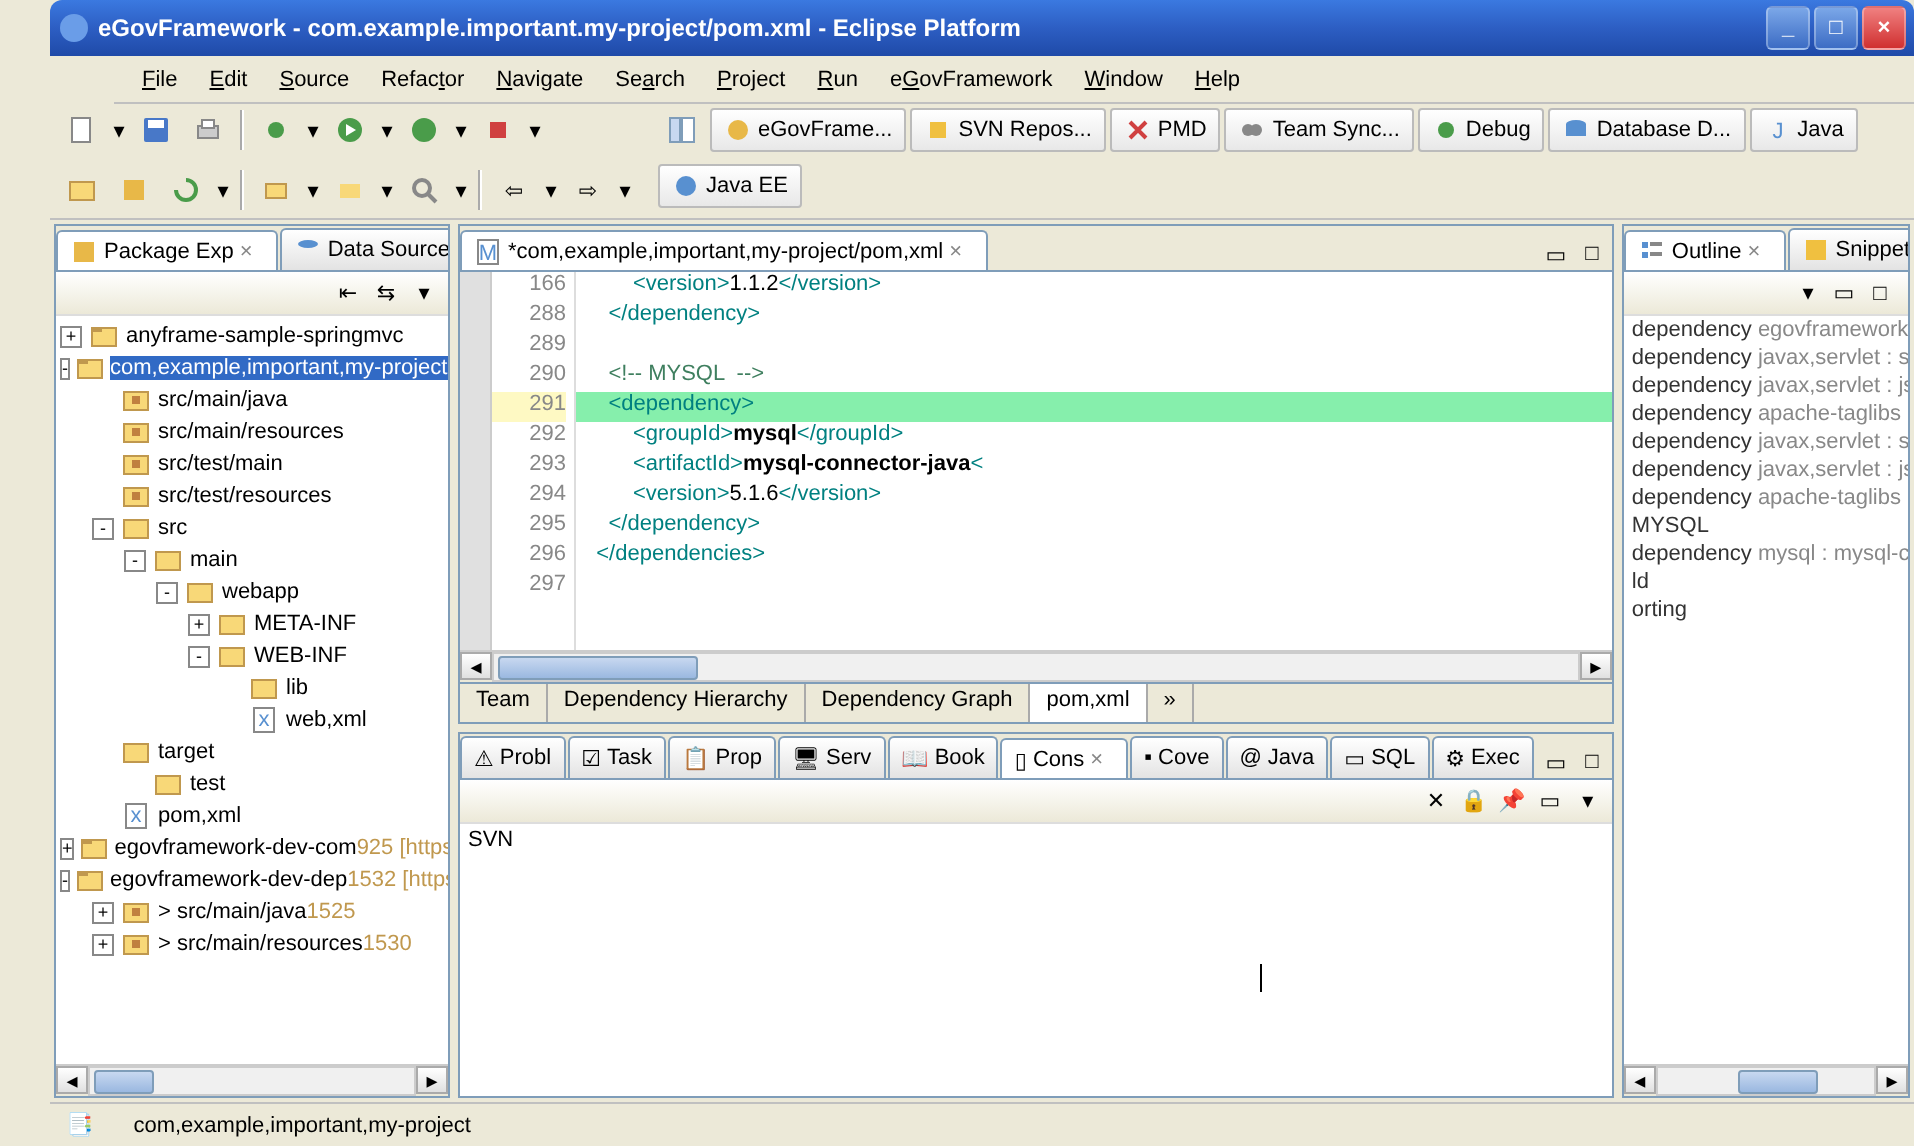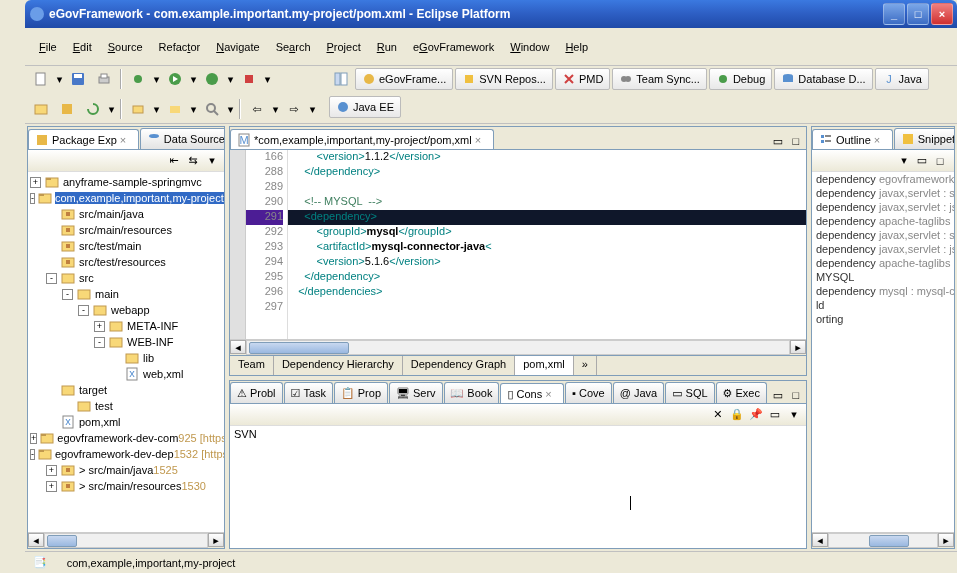--- a/index.html
+++ b/index.html
@@ -6,21 +6,21 @@
 body { background: #ece9d8; overflow: hidden; }
 .window { width: 957px; height: 573px; display: flex; flex-direction: column; padding-left: 25px; }
 .titlebar { height: 28px; background: linear-gradient(to bottom, #3b79e0, #2d5ec3 50%, #1f4aa8); color: white; display: flex; align-items: center; padding: 0 4px; border-radius: 6px 6px 0 0; }
 .titlebar-icon { width: 16px; height: 16px; margin-right: 4px; }
 .titlebar-text { flex: 1; font-weight: bold; font-size: 12px; }
 .win-buttons { display: flex; gap: 2px; }
 .win-btn { width: 22px; height: 22px; border-radius: 3px; border: 1px solid rgba(255,255,255,0.3); display: flex; align-items: center; justify-content: center; font-weight: bold; color: white; cursor: pointer; }
 .win-btn.min { background: linear-gradient(#7ba7e8, #3c6cc4); }
 .win-btn.max { background: linear-gradient(#7ba7e8, #3c6cc4); }
 .win-btn.close { background: linear-gradient(#f08080, #d03030); }
-.menubar { height: 38px; background: #ece9d8; display: flex; align-items: center; padding: 0 6px; border-bottom: 1px solid #c0c0c0; }
+.menubar { height: 24px; background: #ece9d8; display: flex; align-items: center; padding: 0 6px; border-bottom: 1px solid #c0c0c0; margin-left: 32px; }
 .menu-item { padding: 2px 8px; cursor: pointer; }
 .menu-item u { text-decoration: underline; }
 .toolbar { background: #ece9d8; display: flex; align-items: flex-start; padding: 2px 4px; border-bottom: 1px solid #c0c0c0; min-height: 58px; }
 .tb-left { display: flex; flex-wrap: wrap; width: 300px; gap: 2px; align-items: center; }
 .tb-right { display: flex; flex-wrap: wrap; gap: 2px; align-items: flex-end; flex: 1; }
 .tb-btn { width: 24px; height: 22px; display: flex; align-items: center; justify-content: center; border: 1px solid transparent; cursor: pointer; }
 .tb-drop { width: 9px; height: 22px; display: flex; align-items: center; justify-content: center; cursor: pointer; }
 .tb-sep { width: 2px; height: 20px; border-left: 1px solid #aaa; border-right: 1px solid #fff; margin: 0 2px; }
 .persp-btn { height: 22px; padding: 0 6px; display: flex; align-items: center; gap: 3px; border: 1px solid #bbb; background: linear-gradient(#fff, #e8e8e8); border-radius: 2px; cursor: pointer; }
 .workarea { flex: 1; display: flex; background: #ece9d8; padding: 2px; gap: 4px; overflow: hidden; }
@@ -39,23 +39,23 @@
 .tree-node { display: flex; align-items: center; height: 16px; white-space: nowrap; cursor: pointer; }
 .tree-indent { display: inline-block; }
 .tree-toggle { width: 11px; height: 11px; border: 1px solid #888; display: inline-flex; align-items: center; justify-content: center; font-size: 9px; line-height: 1; margin-right: 3px; background: #fff; }
 .tree-toggle.none { border: none; background: none; }
 .tree-icon { width: 16px; height: 16px; margin-right: 3px; display: inline-flex; align-items: center; justify-content: center; }
 .tree-label.selected { background: #316ac5; color: white; }
 .editor { flex: 1; display: flex; overflow: hidden; background: #fff; }
 .gutter { width: 42px; background: #fff; border-right: 1px solid #ddd; text-align: right; padding-right: 4px; color: #888; font-family: Consolas, monospace; }
 .code { flex: 1; font-family: Consolas, monospace; overflow: auto; }
 .code-line { height: 15px; white-space: pre; padding-left: 4px; }
-.code-line.highlight { background: #0f172a; }
+.code-line.highlight { background: #86efac; }
 .gutter-line { height: 15px; }
-.gutter-line.highlight { background: #4c1d95; }
+.gutter-line.highlight { background: #fef9c3; }
 .xml-tag { color: #008080; }
 .xml-comment { color: #3f7f5f; }
 .el-spacer { width: 16px; background: #e0e0e0; border-right: 1px solid #ccc; }
 .bottom-tabs { height: 20px; display: flex; border-top: 1px solid #7f9db9; background: #ece9d8; }
 .bottom-tab { padding: 2px 8px; border-right: 1px solid #aaa; cursor: pointer; }
 .bottom-tab.active { background: #fff; }
 .hscroll { height: 16px; background: #ece9d8; border-top: 1px solid #ccc; display: flex; }
 .hscroll-track { flex: 1; background: #f0f0f0; border: 1px solid #ccc; display: flex; align-items: center; }
 .hscroll-thumb { height: 12px; background: linear-gradient(#c8d8f0, #9ab8e0); border: 1px solid #7f9db9; border-radius: 2px; }
 .hscroll-arrow { width: 16px; height: 14px; background: linear-gradient(#fff,#e0e0e0); border: 1px solid #aaa; display: flex; align-items: center; justify-content: center; }

